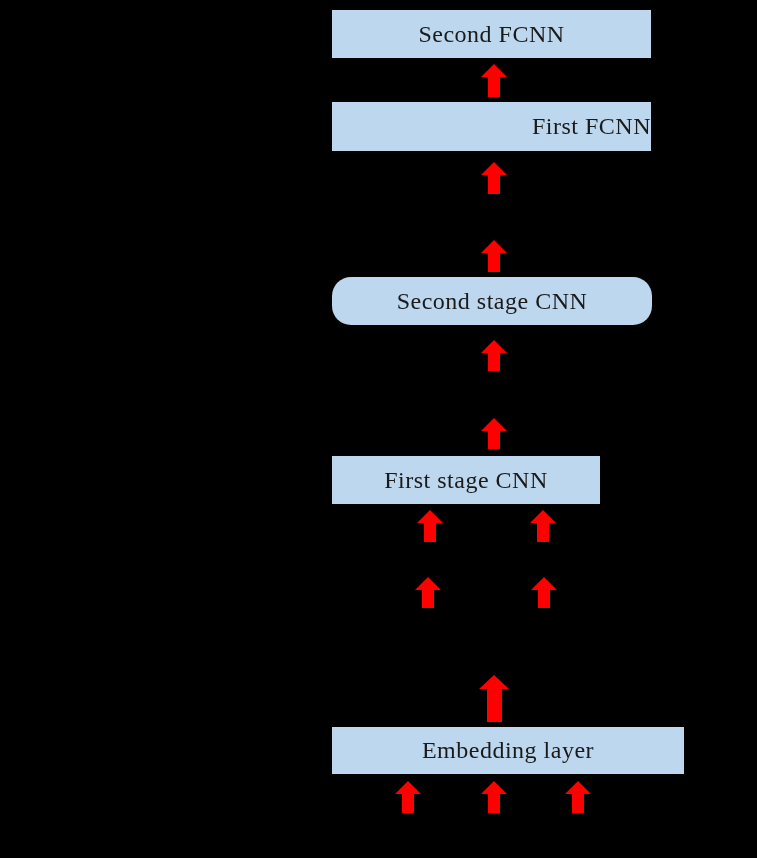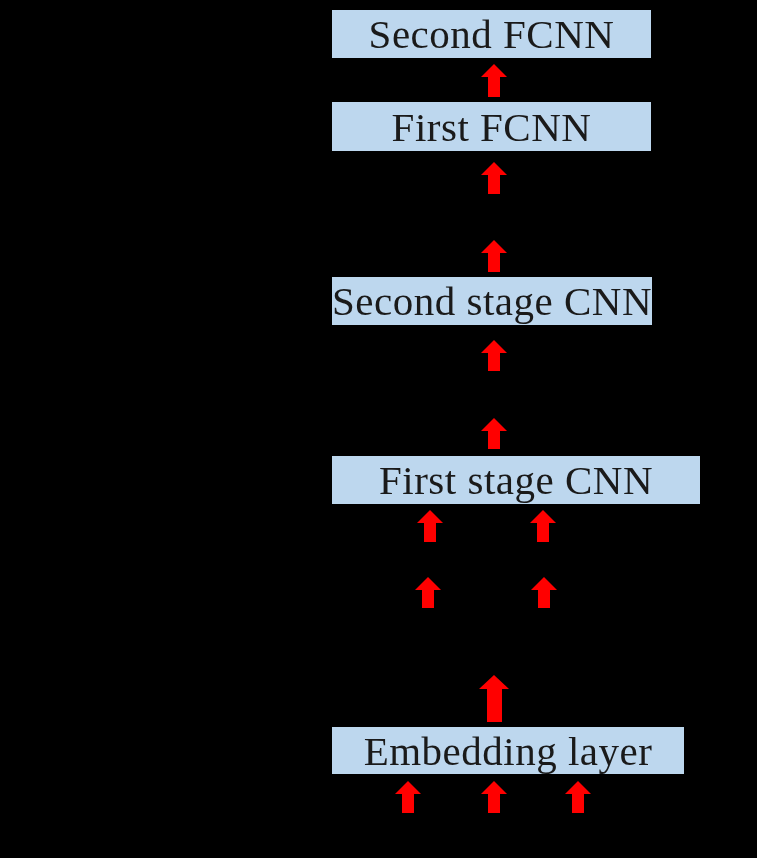--- a/index.html
+++ b/index.html
@@ -19,21 +19,21 @@
   .node{
     position:absolute;
     background:var(--node-fill);
     display:flex;
     align-items:center;
     justify-content:center;
     box-sizing:border-box;
   }
   .node-label{
     font-family:"Liberation Serif","DejaVu Serif",serif;
-    font-size:41px;
+    font-size:24px;
     color:var(--node-text);
     white-space:nowrap;
     letter-spacing:0.5px;
   }
   .arrow{
     position:absolute;
     display:flex;
     flex-direction:column;
     align-items:center;
   }
@@ -53,27 +53,27 @@
   .arrow.large .arrow-shaft{width:15px;}
 </style>
 </head>
 <body>
 
 <div class="canvas">
 
   <div class="node" style="left: 332px; top: 10px; width: 319px; height: 48px;">
     <span class="node-label">Second FCNN</span>
   </div>
-  <div class="node" style="left: 332px; top: 102px; width: 319px; height: 49px;">
+  <div class="node" style="left: 332px; top: 102px; width: 319px; height: 49px; justify-content: flex-end;">
     <span class="node-label">First FCNN</span>
   </div>
-  <div class="node" style="left: 332px; top: 277px; width: 320px; height: 48px;">
+  <div class="node" style="left: 332px; top: 277px; width: 320px; height: 48px; border-radius: 19px;">
     <span class="node-label">Second stage CNN</span>
   </div>
-  <div class="node" style="left: 332px; top: 456px; width: 368px; height: 48px;">
+  <div class="node" style="left: 332px; top: 456px; width: 268px; height: 48px;">
     <span class="node-label">First stage CNN</span>
   </div>
   <div class="node" style="left: 332px; top: 727px; width: 352px; height: 47px;">
     <span class="node-label">Embedding layer</span>
   </div>
 
   <div class="arrow small" style="left: 481px; top: 64px; width: 26px; height: 33px;">
     <div class="arrow-head"></div>
     <div class="arrow-shaft"></div>
   </div>

